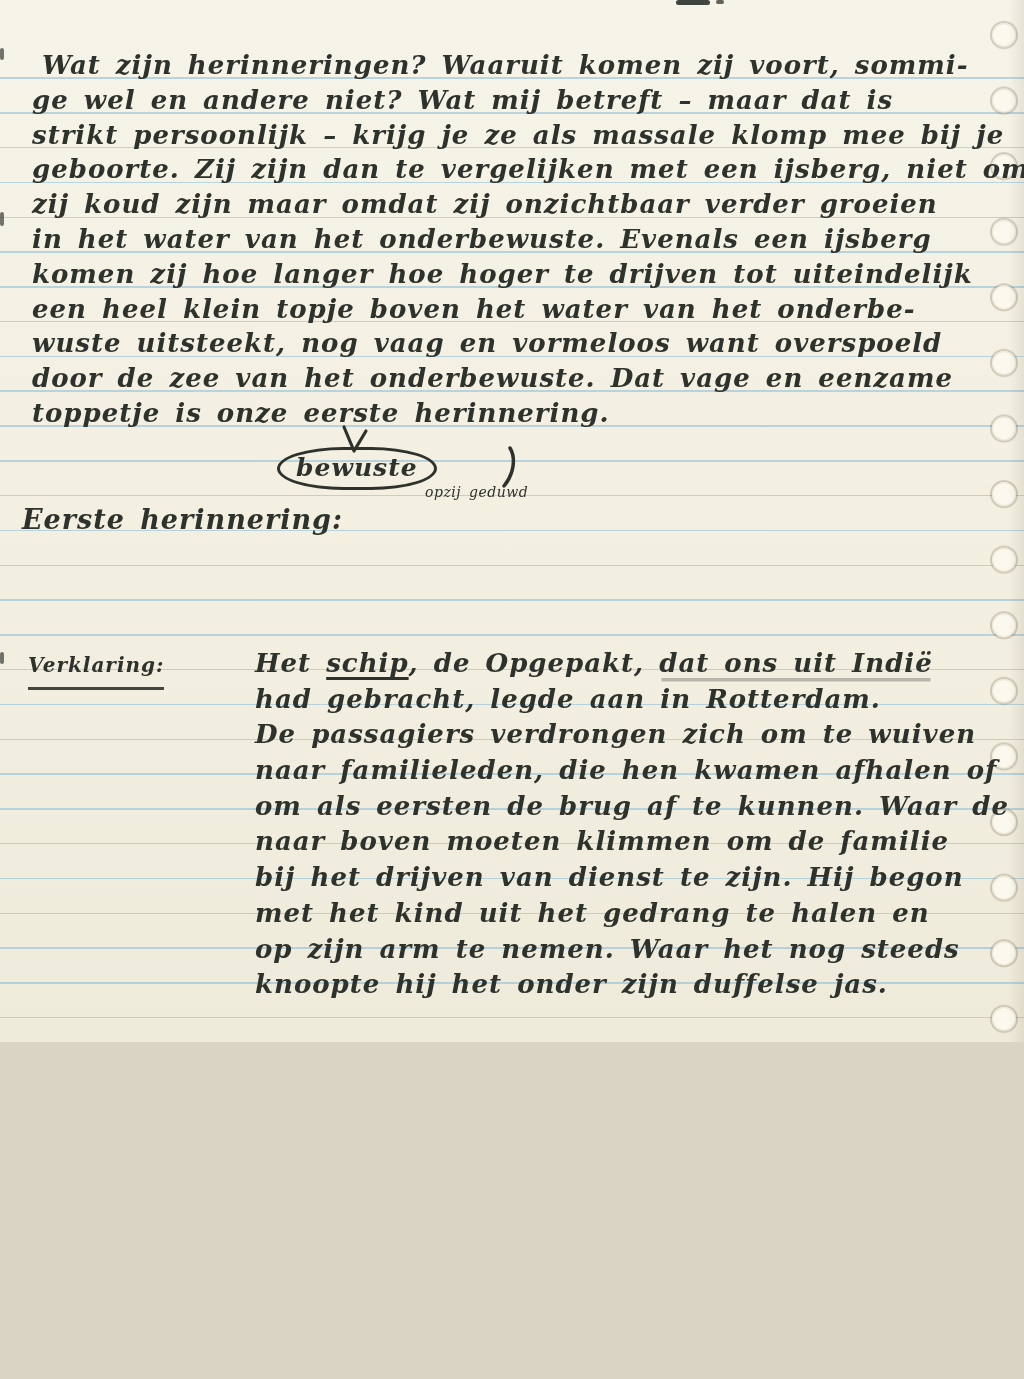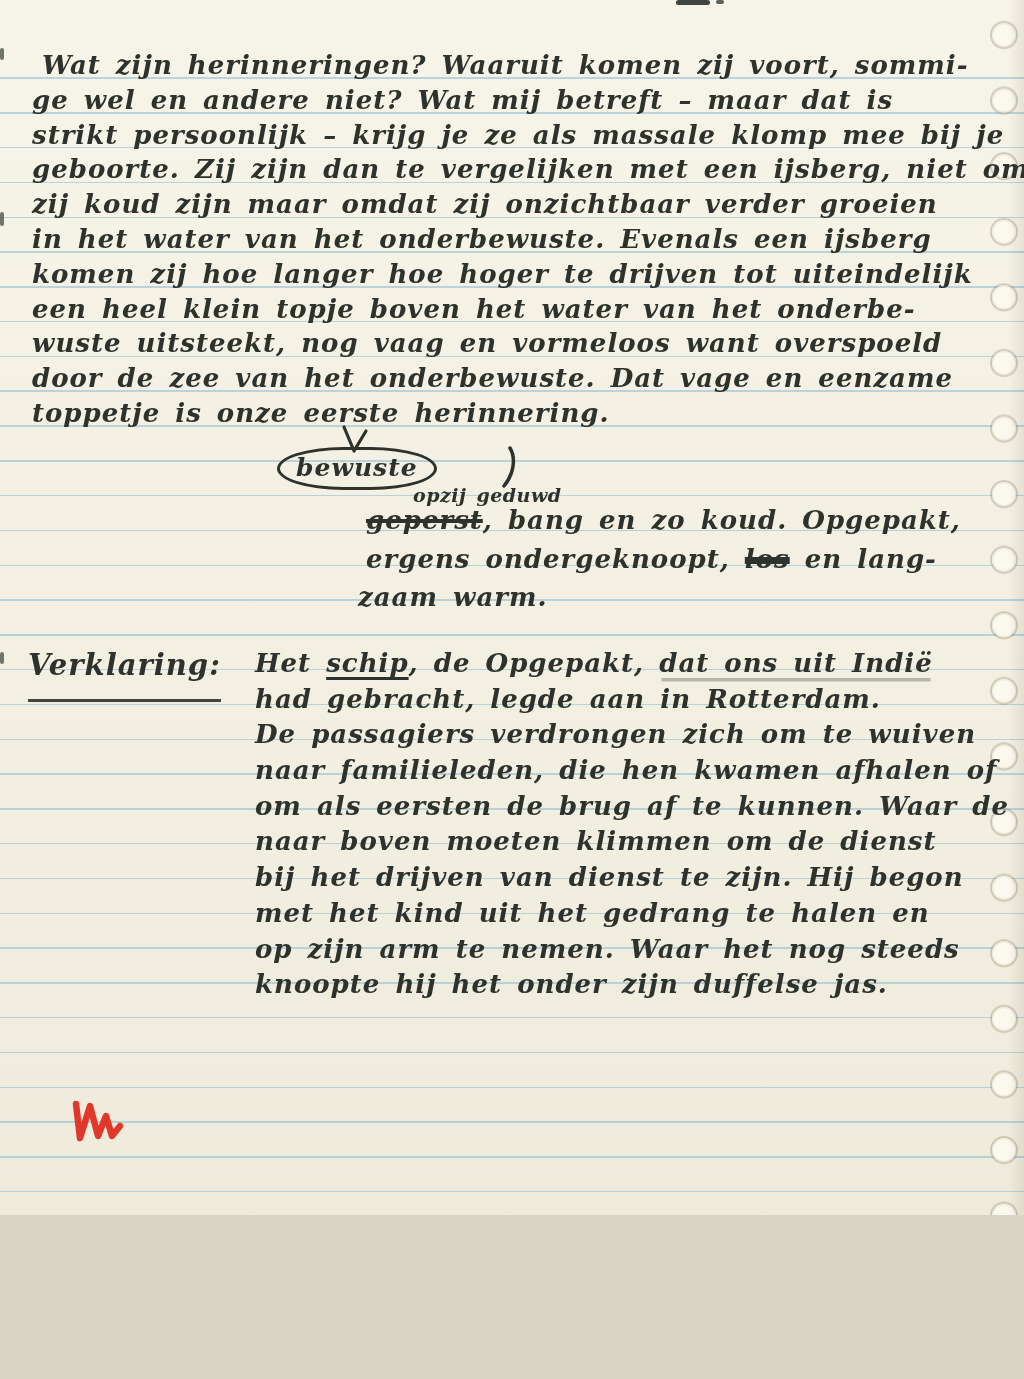--- a/index.html
+++ b/index.html
@@ -1,17 +1,17 @@
 <!DOCTYPE html>
 <html><head>
 <meta charset="utf-8">
 <style>
   html,body { margin:0; padding:0; background:#d9d4c4; }
   .page {
-    position:relative; width:1024px; height:1215px; overflow:hidden;
+    position:relative; width:1024px; height:1042px; overflow:hidden;
     background:linear-gradient(180deg,#f6f3e8 0%, #f3f0e2 50%, #efebdb 100%);
     font-family:"DejaVu Serif", serif;
   }
   
   .rules {
     position:absolute; left:0; right:0; top:44px; height:1222px;
     background:repeating-linear-gradient(to bottom,
       rgba(0,0,0,0) 0px, rgba(0,0,0,0) 33.3px,
       rgba(134,186,213,0.55) 33.3px, rgba(134,186,213,0.55) 34.8px);
     pointer-events:none;
@@ -35,31 +35,31 @@
     letter-spacing:1px; word-spacing:5px;
     white-space:nowrap;
   }
   .hw .line { height:34.8px; }
   .fm-body .line { height:38.5px; }
   .vk-body .line { height:35.7px; }
   .strike { text-decoration:line-through; text-decoration-thickness:3.5px; }
   .heavy-strike { text-decoration:line-through; text-decoration-thickness:7px; }
   .u { text-decoration:underline; text-decoration-thickness:2.5px; text-underline-offset:5px; }
   .u-faint { box-shadow:0 6px 0 -2.5px rgba(45,50,44,0.30); }
-  .vk-label { font-size:29px; border-bottom:3.5px solid rgba(45,50,44,0.9); padding-bottom:16px; }
+  .vk-label { font-size:20px; border-bottom:3.5px solid rgba(45,50,44,0.9); padding-bottom:4px; }
   .bubble {
     position:absolute; left:277px; top:447px;
     border:3px solid #2d322c; border-radius:48% / 58%;
     padding:3px 16px 5px 16px;
     color:#2d322c; font-style:italic; font-weight:bold; font-size:25px;
     letter-spacing:1px;
   }
   .inserted {
-    position:absolute; left:413px; top:484px;
-    color:#2d322c; font-style:italic; font-weight:bold; font-size:19px;
+    position:absolute; left:425px; top:484px;
+    color:#2d322c; font-style:italic; font-weight:normal; font-size:14px;
     letter-spacing:0.5px; word-spacing:3px; white-space:nowrap;
   }
   .svg-mark { position:absolute; pointer-events:none; }
   .artifact { position:absolute; background:#2d322c; border-radius:3px; }
   .speck { position:absolute; left:0; width:4px; background:#3a3e38; opacity:0.7; border-radius:2px; }
 </style>
 </head>
 <body>
 
 <div class="page">
@@ -95,34 +95,30 @@
   <svg class="svg-mark" style="left:498px; top:446px;" width="24" height="44" viewBox="0 0 24 44">
     <path d="M12,2 C18,12 16,28 6,40" fill="none" stroke="#2d322c" stroke-width="3.5" stroke-linecap="round"></path>
   </svg>
 
   <div class="bubble">
     <span>bewuste</span>
   </div>
 
   <div class="inserted">opzij geduwd</div>
 
-  <div class="hw fm-body" style="left:366px; top:503px;">
-    <div class="line"><span class="strike">geperst</span><span>, bang en zo koud. Opgepakt,</span></div>
-    <div class="line"><span>ergens ondergeknoopt, </span><span class="heavy-strike">los</span><span> en lang-</span></div>
-    <div class="line" style="margin-left:-8px;">zaam warm.</div>
-  </div>
+  <div class="hw" style="left:22px; top:503px; font-size:27px;">Eerste herinnering:</div>
 
   <div class="hw vk-label" style="left:28px; top:648px;">Verklaring:</div>
   <div class="hw vk-body" style="left:255px; top:646px;">
     <div class="line"><span>Het </span><span class="u">schip</span><span>, de Opgepakt, </span><span class="u-faint">dat ons uit Indië</span></div>
     <div class="line">had gebracht, legde aan in Rotterdam.</div>
     <div class="line">De passagiers verdrongen zich om te wuiven</div>
     <div class="line">naar familieleden, die hen kwamen afhalen of</div>
     <div class="line">om als eersten de brug af te kunnen. Waar de</div>
-    <div class="line">naar boven moeten klimmen om de dienst</div>
+    <div class="line">naar boven moeten klimmen om de familie</div>
     <div class="line">bij het drijven van dienst te zijn. Hij begon</div>
     <div class="line">met het kind uit het gedrang te halen en</div>
     <div class="line">op zijn arm te nemen. Waar het nog steeds</div>
     <div class="line">knoopte hij het onder zijn duffelse jas.</div>
   </div>
 
   <svg class="svg-mark" style="left:70px; top:1090px;" width="78" height="60" viewBox="0 0 78 60">
     <path d="M6,14 L10,48 L20,16 L28,46 L36,26 L42,46 L50,36" fill="none" stroke="#e0392c" stroke-width="6.5" stroke-linecap="round" stroke-linejoin="round"></path>
   </svg>
 

